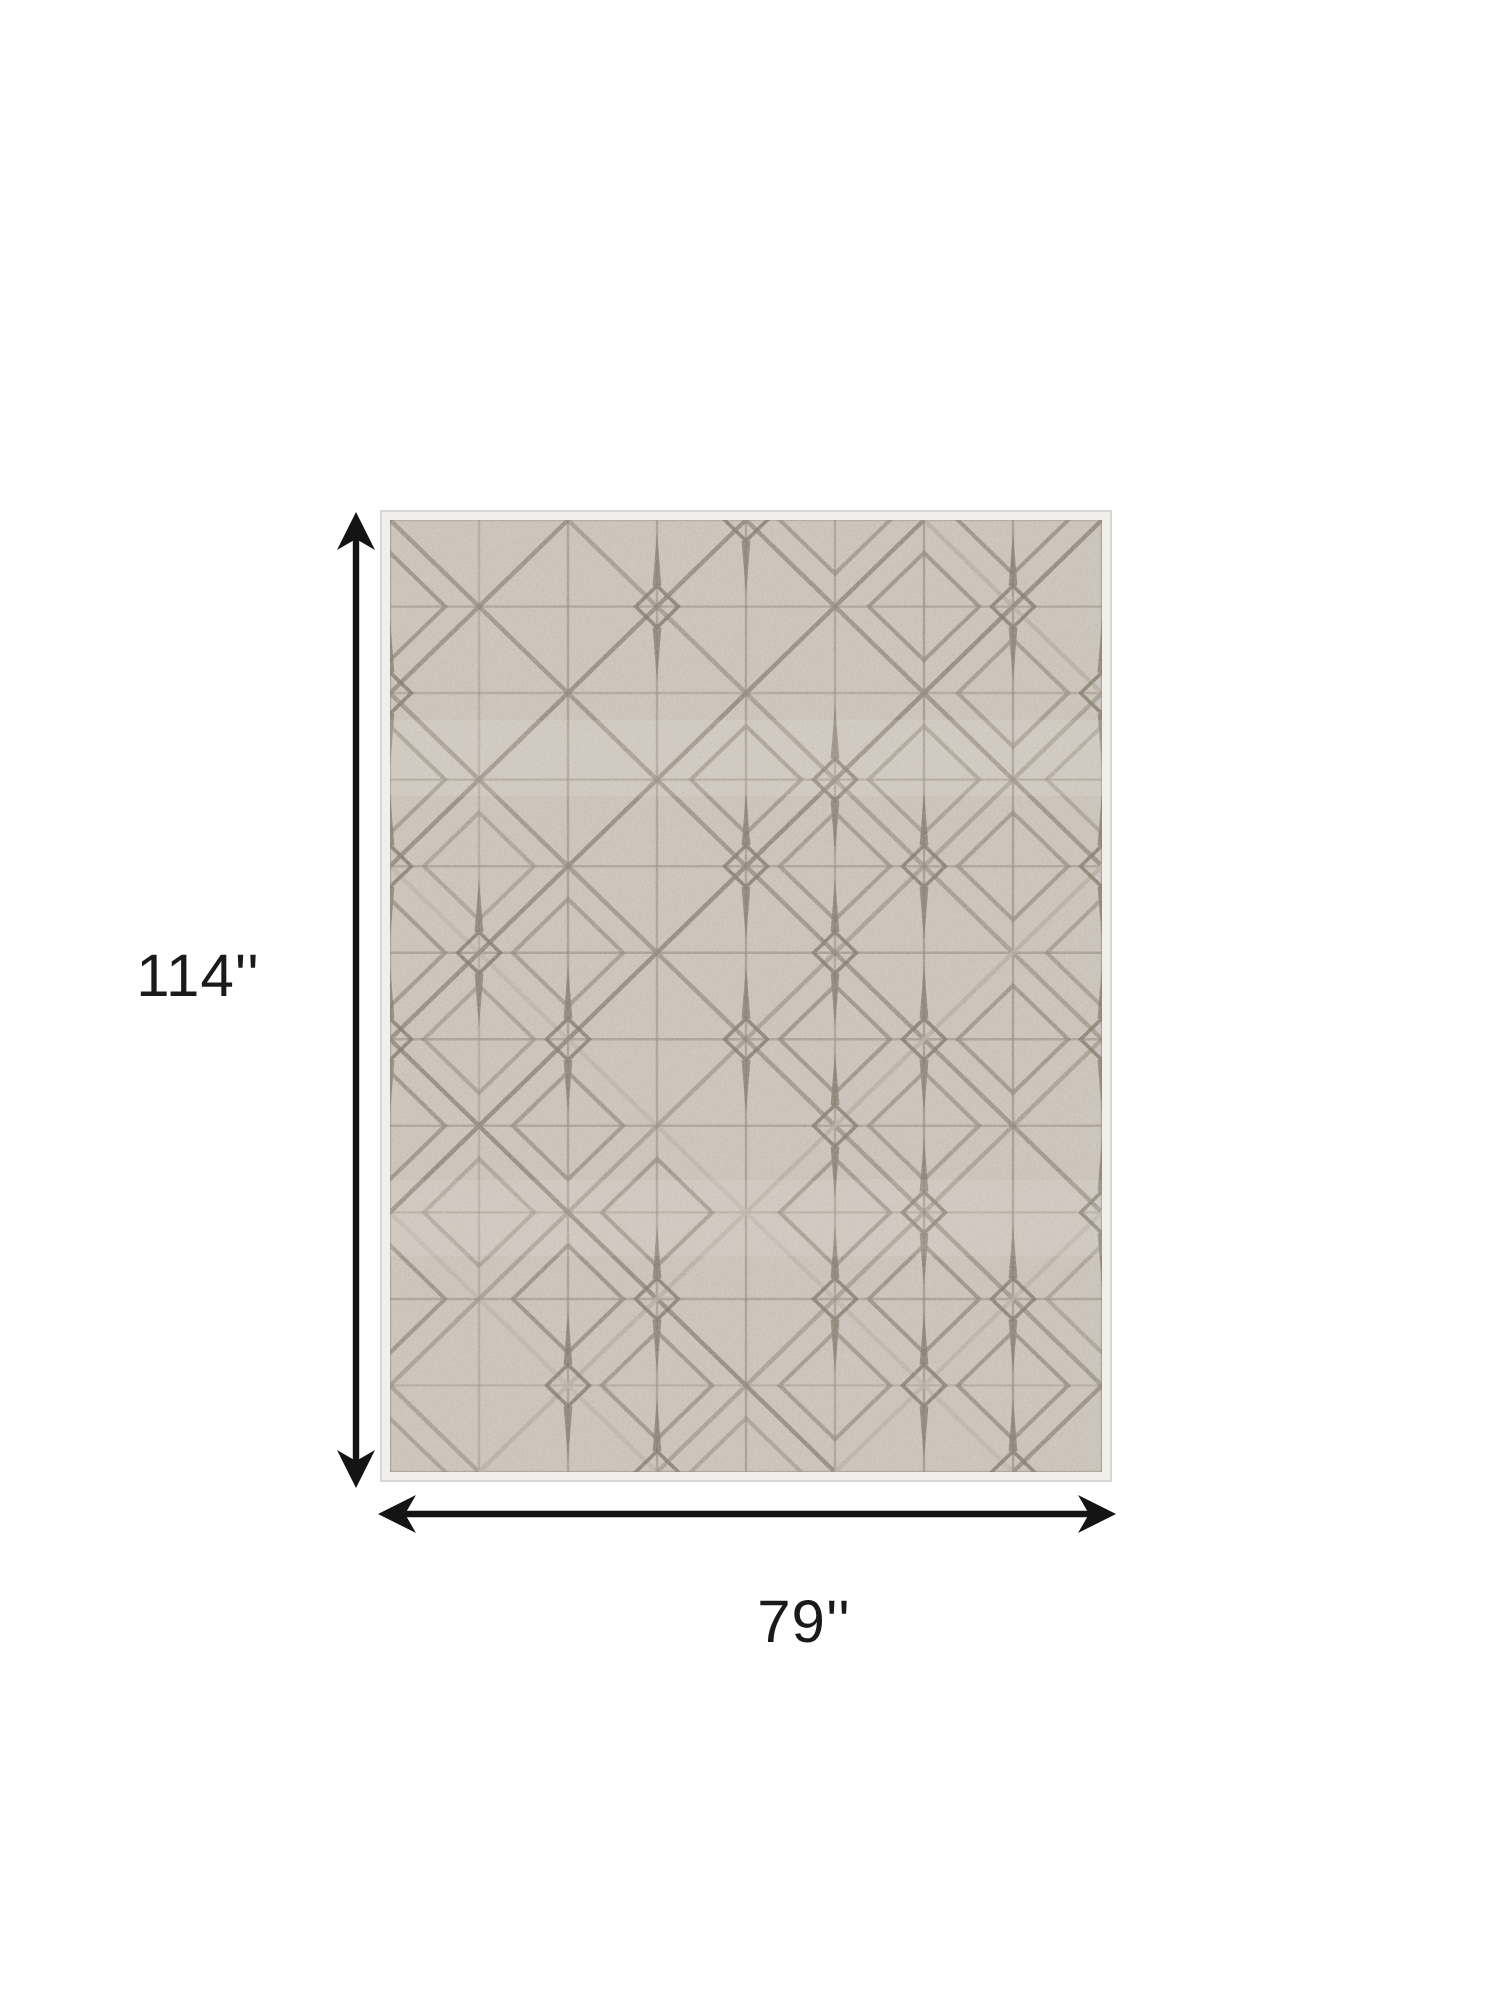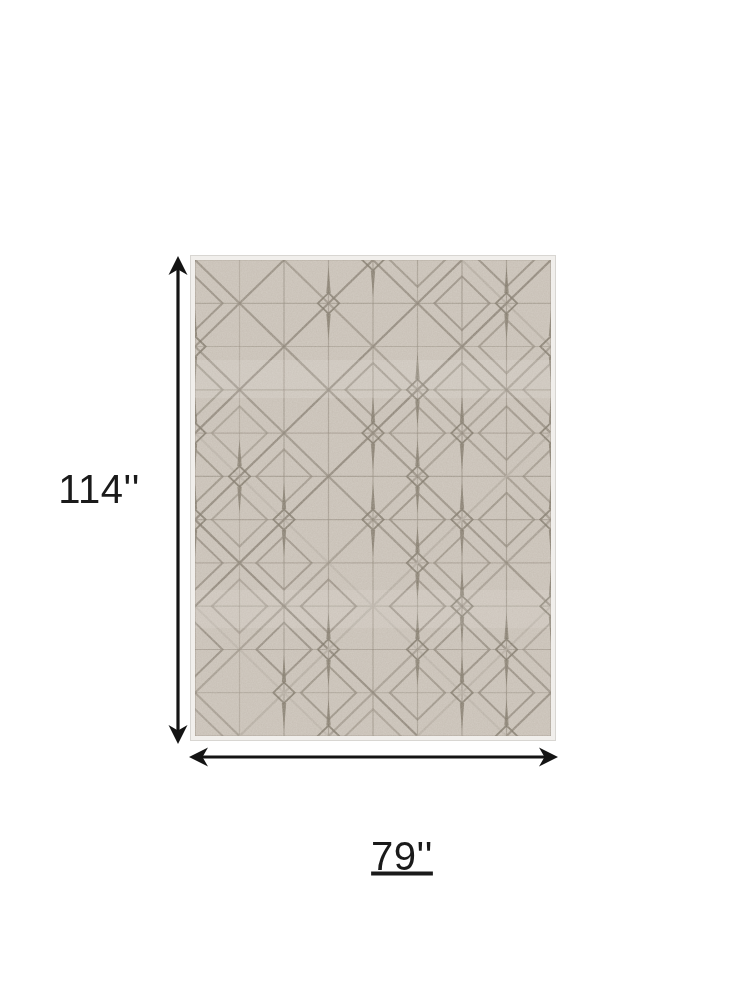--- a/index.html
+++ b/index.html
@@ -12,25 +12,25 @@
     box-sizing:border-box;background:var(--rug_border,#f1efec);
     border:1px solid var(--rug_border_edge,#d8d6d2);
     padding:4px;
   }
   .rug svg{display:block;}
   .dim-arrow{position:absolute;color:var(--dimension_line,#141414);}
   .dim-arrow.v{left:166px;top:255px;}
   .dim-arrow.h{left:188px;top:745px;}
   .dim-label{
     position:absolute;transform:translate(-50%,-50%);
-    color:var(--label_text,#1a1a1a);font-size:40px;font-weight:400;
+    color:var(--label_text,#1a1a1a);font-size:30px;font-weight:400;
     letter-spacing:0.5px;white-space:nowrap;
   }
   .dim-label.height{left:99px;top:489px;}
-  .dim-label.width{left:402px;top:856px;text-decoration:underline;}
+  .dim-label.width{left:402px;top:812px;}
 </style>
 </head>
 <body>
 
 <div class="canvas">
 
   <div class="rug">
     <svg id="rug-pattern" width="356" height="476" viewBox="0 0 356 476">
       <defs>
         <filter id="grain" x="0" y="0" width="100%" height="100%">

